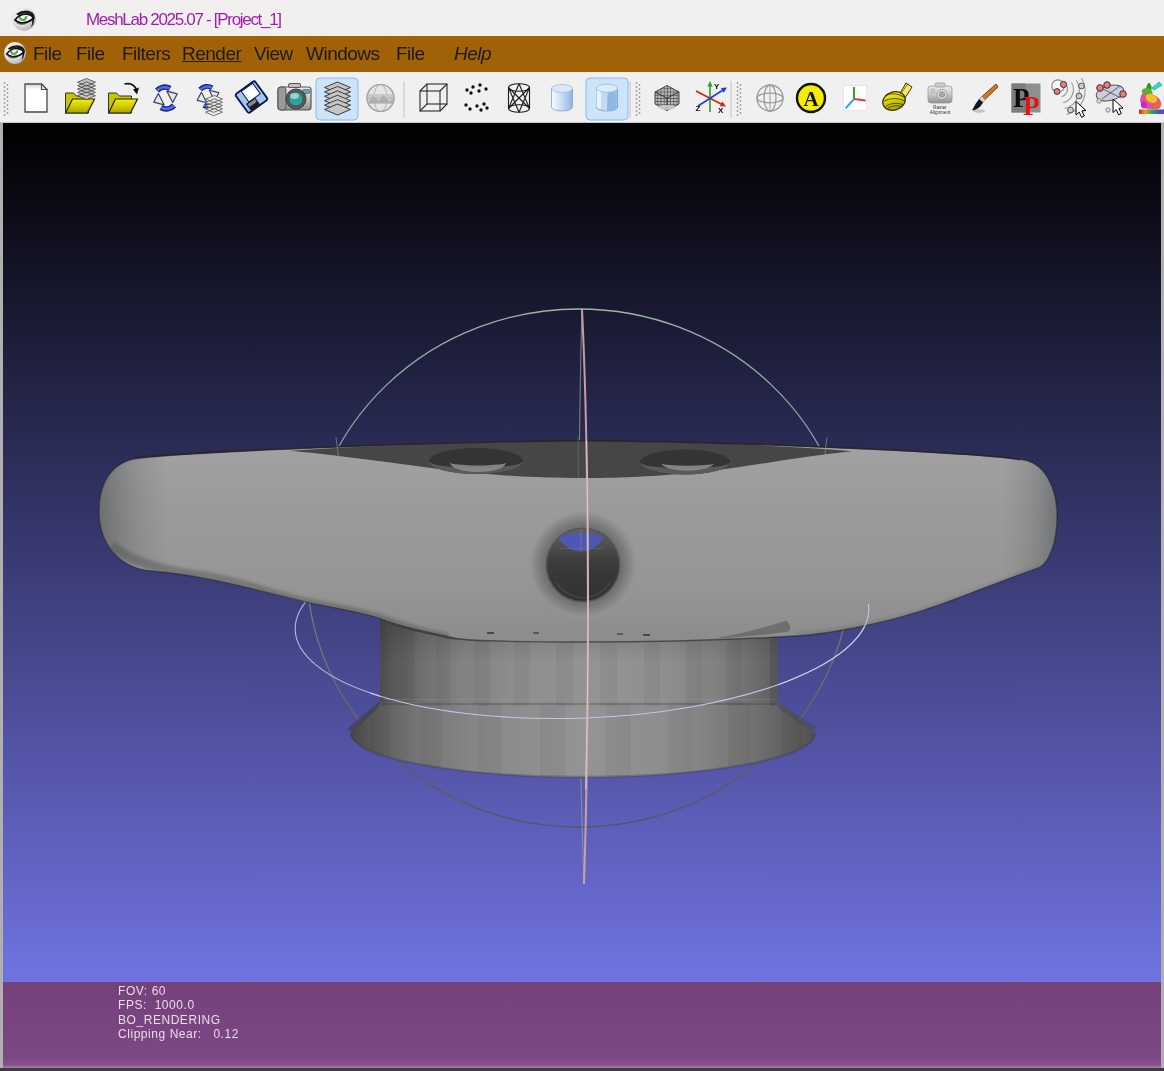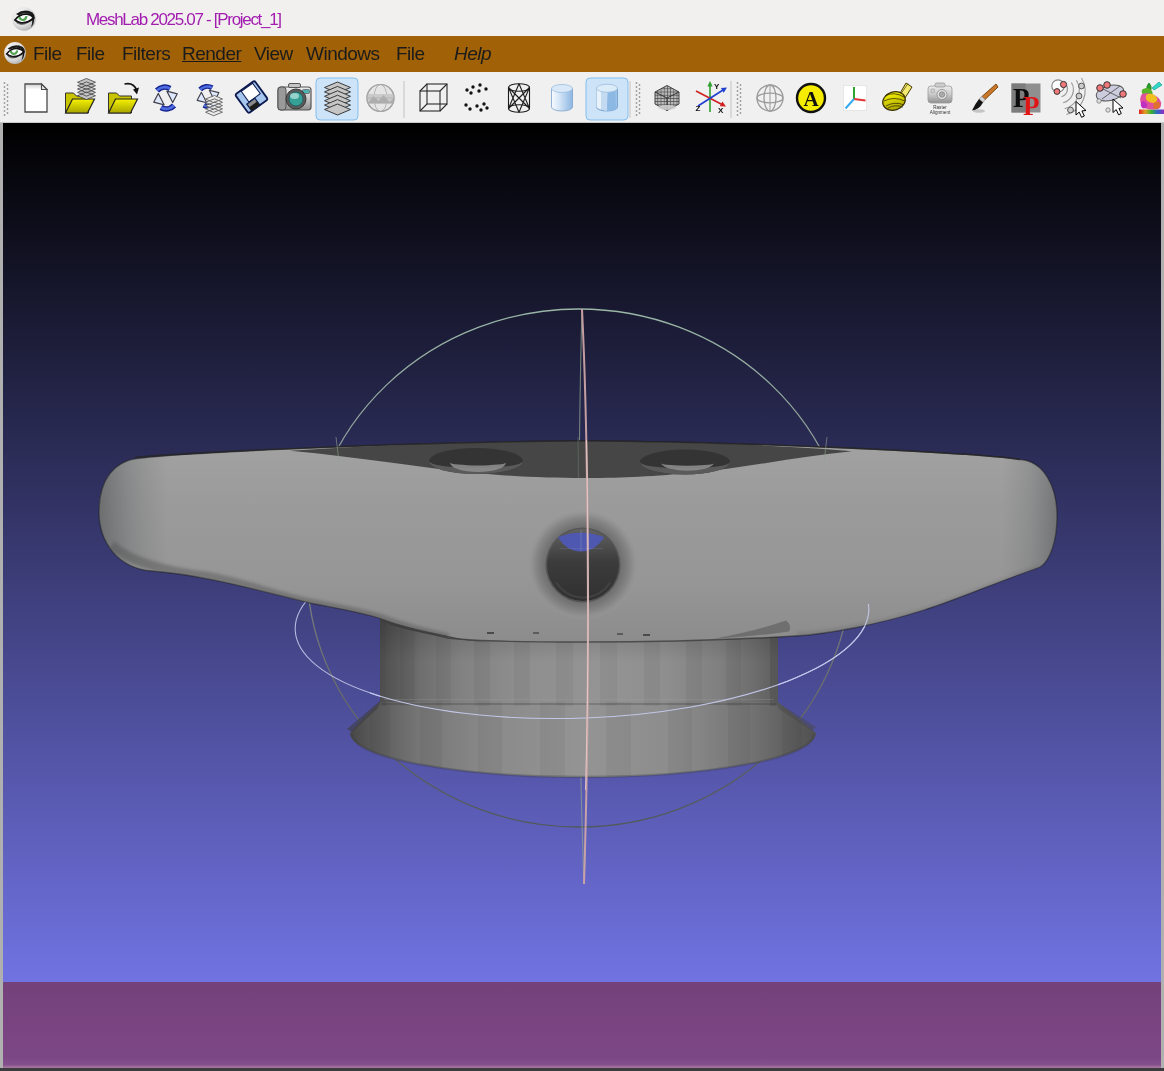--- a/index.html
+++ b/index.html
@@ -198,20 +198,24 @@
     <g clip-path="url(#clipFront)">
       <ellipse cx="582" cy="619" rx="287" ry="99" fill="none" stroke="#c4c9ec" stroke-width="1.1" transform="rotate(-2.2 582 619)" opacity="0.95"></ellipse>
     </g>
     <path d="M 336,437 L 339,462" stroke="#8fa08f" stroke-width="1" opacity="0.6"></path>
     <path d="M 827,437 L 824,462" stroke="#8fa08f" stroke-width="1" opacity="0.6"></path>
     <path d="M 578,437 L 578.5,478" stroke="#6f7f6f" stroke-width="1" opacity="0.5"></path>
     <path d="M 582,309 C 589,450 590,700 584,884" fill="none" stroke="#cda4a7" stroke-width="2" opacity="0.95"></path>
     <path d="M 586.5,440 C 589,560 588.5,680 585.5,790" fill="none" stroke="#ecd4d2" stroke-width="0.9" opacity="0.85"></path>
   </svg>
   <div id="statusbar">
+    <div class="stcol" style="left:115px;top:2px;">FOV: 60
+FPS:  1000.0
+BO_RENDERING
+Clipping Near:   0.12</div>
   </div>
 </div>
 <div id="frameL"></div>
 <div id="frameR"></div>
 <div id="frameB"></div>
 <div id="titlebar">
   <svg width="26" height="26" viewBox="-13 -13 26 26" style="position:absolute;left:11px;top:6px;">
     <defs>
       <radialGradient id="eyeball" cx="0.38" cy="0.35" r="0.75">
         <stop offset="0" stop-color="#fdfdfd"></stop>

